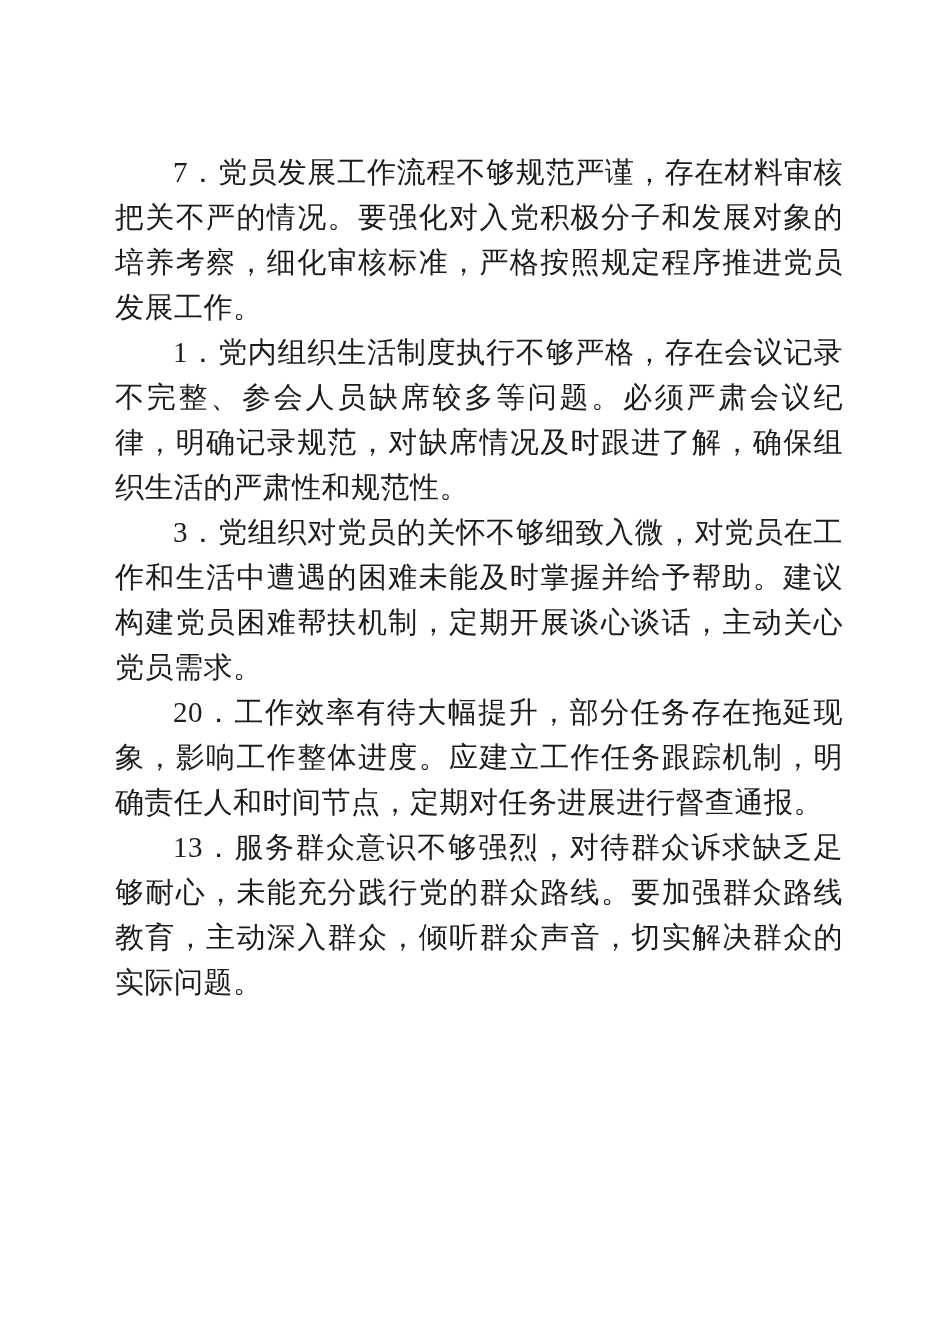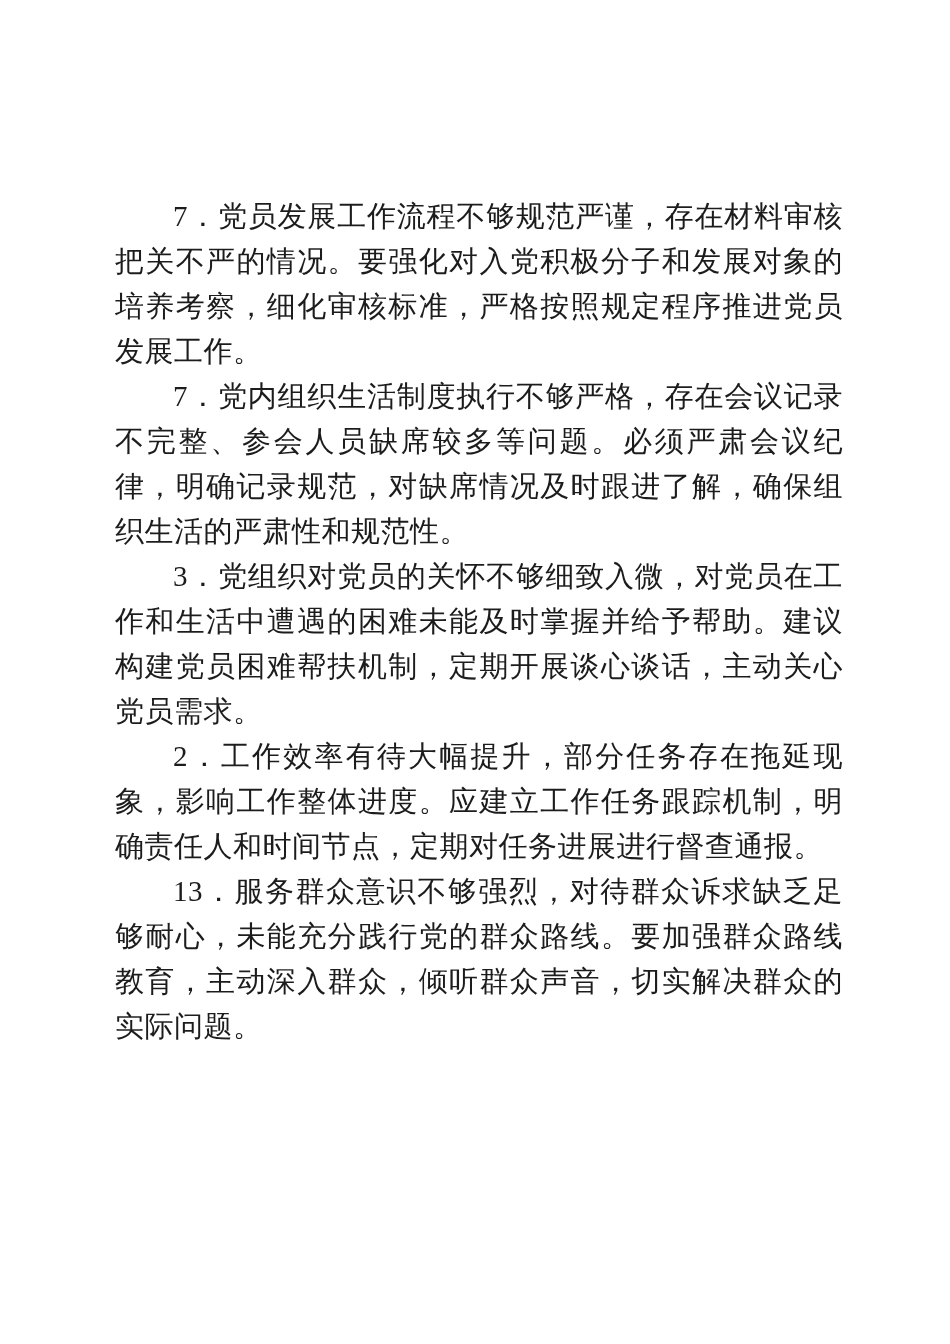--- a/index.html
+++ b/index.html
@@ -7,21 +7,20 @@
     padding: 0;
     background: #ffffff;
   }
   .page {
     position: relative;
     width: 950px;
     height: 1196px;
     background: #ffffff;
     overflow: hidden;
     font-family: "Liberation Serif", "DejaVu Serif", serif;
-    margin-top: 44px;
   }
   .doc-body {
     position: absolute;
     top: 150px;
     left: 115px;
     width: 728px;
   }
   .para {
     margin: 0;
     padding: 0;
@@ -35,19 +34,19 @@
     letter-spacing: 0.5px;
     word-break: break-all;
   }
 </style>
 </head>
 <body>
 
 <div class="page">
   <div class="doc-body">
     <p class="para">7．党员发展工作流程不够规范严谨，存在材料审核把关不严的情况。要强化对入党积极分子和发展对象的培养考察，细化审核标准，严格按照规定程序推进党员发展工作。</p>
-    <p class="para">7．党内组织生活制度执行不够严格，存在会议记录不完整、参会人员缺席较多等问题。必须严肃会议纪律，明确记录规范，对缺席情况及时跟进了解，确保组织生活的严肃性和规范性。</p>
+    <p class="para">1．党内组织生活制度执行不够严格，存在会议记录不完整、参会人员缺席较多等问题。必须严肃会议纪律，明确记录规范，对缺席情况及时跟进了解，确保组织生活的严肃性和规范性。</p>
     <p class="para">3．党组织对党员的关怀不够细致入微，对党员在工作和生活中遭遇的困难未能及时掌握并给予帮助。建议构建党员困难帮扶机制，定期开展谈心谈话，主动关心党员需求。</p>
-    <p class="para">2．工作效率有待大幅提升，部分任务存在拖延现象，影响工作整体进度。应建立工作任务跟踪机制，明确责任人和时间节点，定期对任务进展进行督查通报。</p>
+    <p class="para">20．工作效率有待大幅提升，部分任务存在拖延现象，影响工作整体进度。应建立工作任务跟踪机制，明确责任人和时间节点，定期对任务进展进行督查通报。</p>
     <p class="para">13．服务群众意识不够强烈，对待群众诉求缺乏足够耐心，未能充分践行党的群众路线。要加强群众路线教育，主动深入群众，倾听群众声音，切实解决群众的实际问题。</p>
 
   </div>
 </div>
 
 </body></html>

